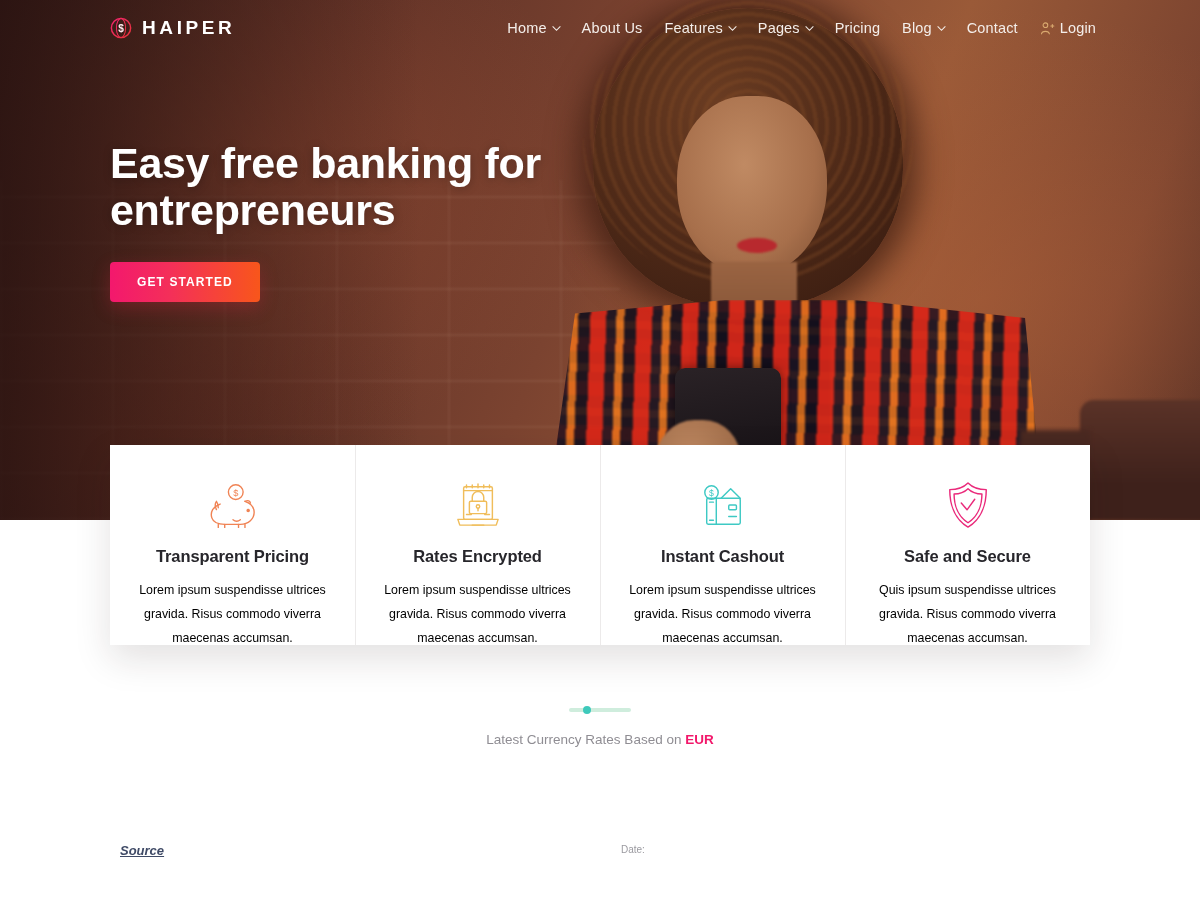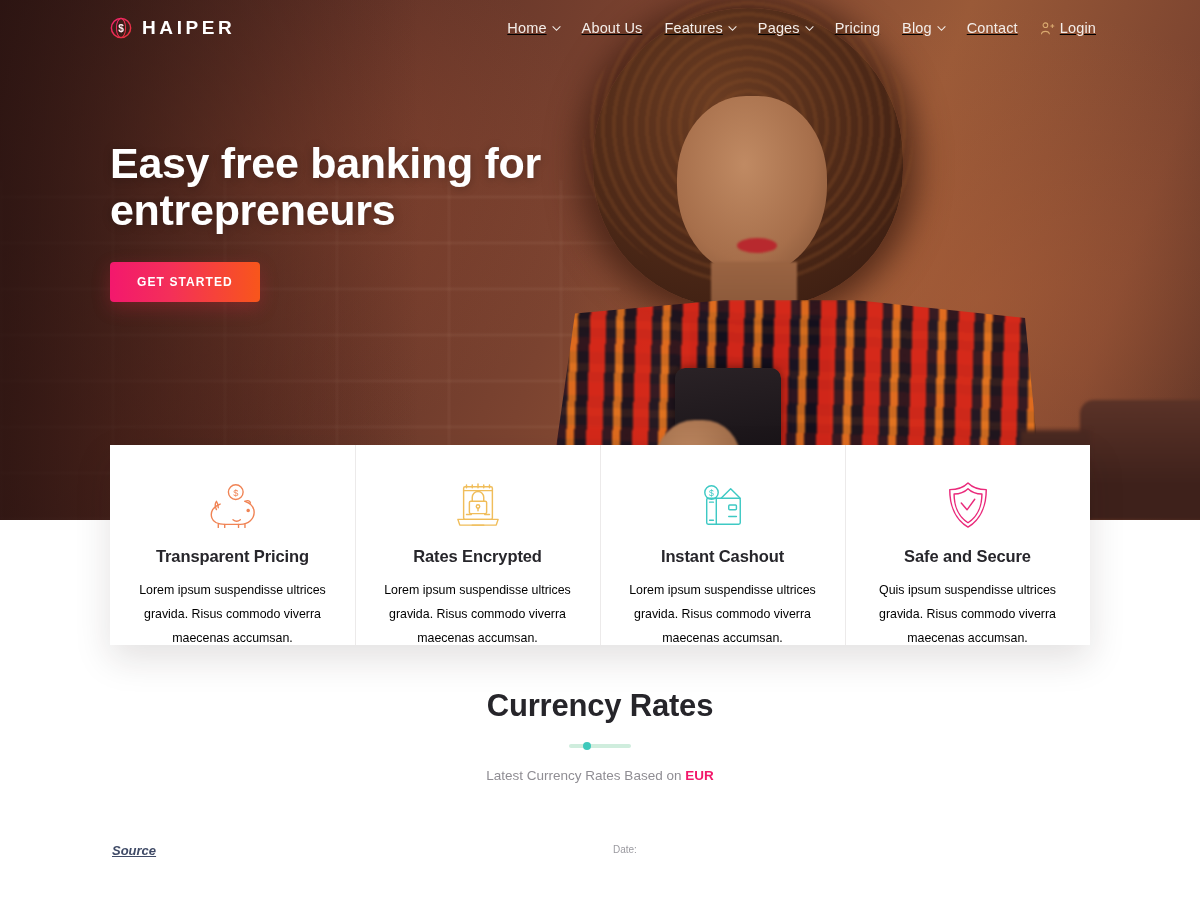--- a/index.html
+++ b/index.html
@@ -97,21 +97,21 @@
   
   .header {
     position:absolute; left:0; top:0; width:1200px; height:56px;
     display:flex; align-items:center; z-index:20;
   }
   .brand { display:flex; align-items:center; gap:10px; margin-left:110px; }
   .brand-mark { width:22px; height:22px; display:block; }
   .brand-name {
     color:#fff; font-size:19px; font-weight:700; letter-spacing:3.6px;
   }
-  .nav { margin-left:auto; margin-right:104px; display:flex; gap:22px;text-decoration:underline; }
+  .nav { margin-left:auto; margin-right:104px; display:flex; gap:22px; }
   .nav-item {
     display:flex; align-items:center; gap:5px;
     color:#f4eeea; font-size:14.5px; letter-spacing:.15px; cursor:pointer; white-space:nowrap;
   }
   .chev { width:8px; height:8px; display:inline-block; }
   .chev svg { display:block; }
   .login-icon { width:15px; height:15px; display:block; }
 
   
   .hero-copy { position:absolute; left:110px; top:140px; z-index:15; width:520px; }
@@ -155,21 +155,21 @@
   .divider {
     margin:20px auto 0; width:62px; height:4px; border-radius:3px; background:#cfeddd; position:relative;
   }
   .divider-dot {
     position:absolute; left:14px; top:-2px; width:8px; height:8px; border-radius:50%; background:#3ec9bb;
   }
   .currency-sub { margin-top:20px; font-size:13.5px; color:#8f8d93; }
   .currency-sub .cur { color:#f2186b; font-weight:700; }
 
   
-  .meta { position:absolute; left:4px; top:840px; width:1100px; height:30px; }
+  .meta { position:absolute; left:12px; top:840px; width:1100px; height:30px; }
   .source-link {
     position:absolute; left:108px; top:3px;
     font-size:13px; font-style:italic; font-weight:700; color:#3f4a66;
     text-decoration:underline; cursor:pointer;
   }
   .date-label { position:absolute; left:609px; top:4px; font-size:10px; color:#9b9aa0; }
 </style>
 </head>
 <body>
 
@@ -350,21 +350,20 @@
           </g>
         </svg>
       </div>
       <div class="card-title">Safe and Secure</div>
       <div class="card-text">Quis ipsum suspendisse ultrices gravida. Risus commodo viverra maecenas accumsan.</div>
     </div>
 
   </div>
 
   <div class="currency">
-    <h2 class="currency-title">Currency Rates</h2>
     <div class="divider">
       <span class="divider-dot"></span>
     </div>
     <p class="currency-sub">
       <span>Latest Currency Rates Based on </span><span class="cur">EUR</span>
     </p>
   </div>
 
   <div class="meta">
     <span class="source-link">Source</span>

